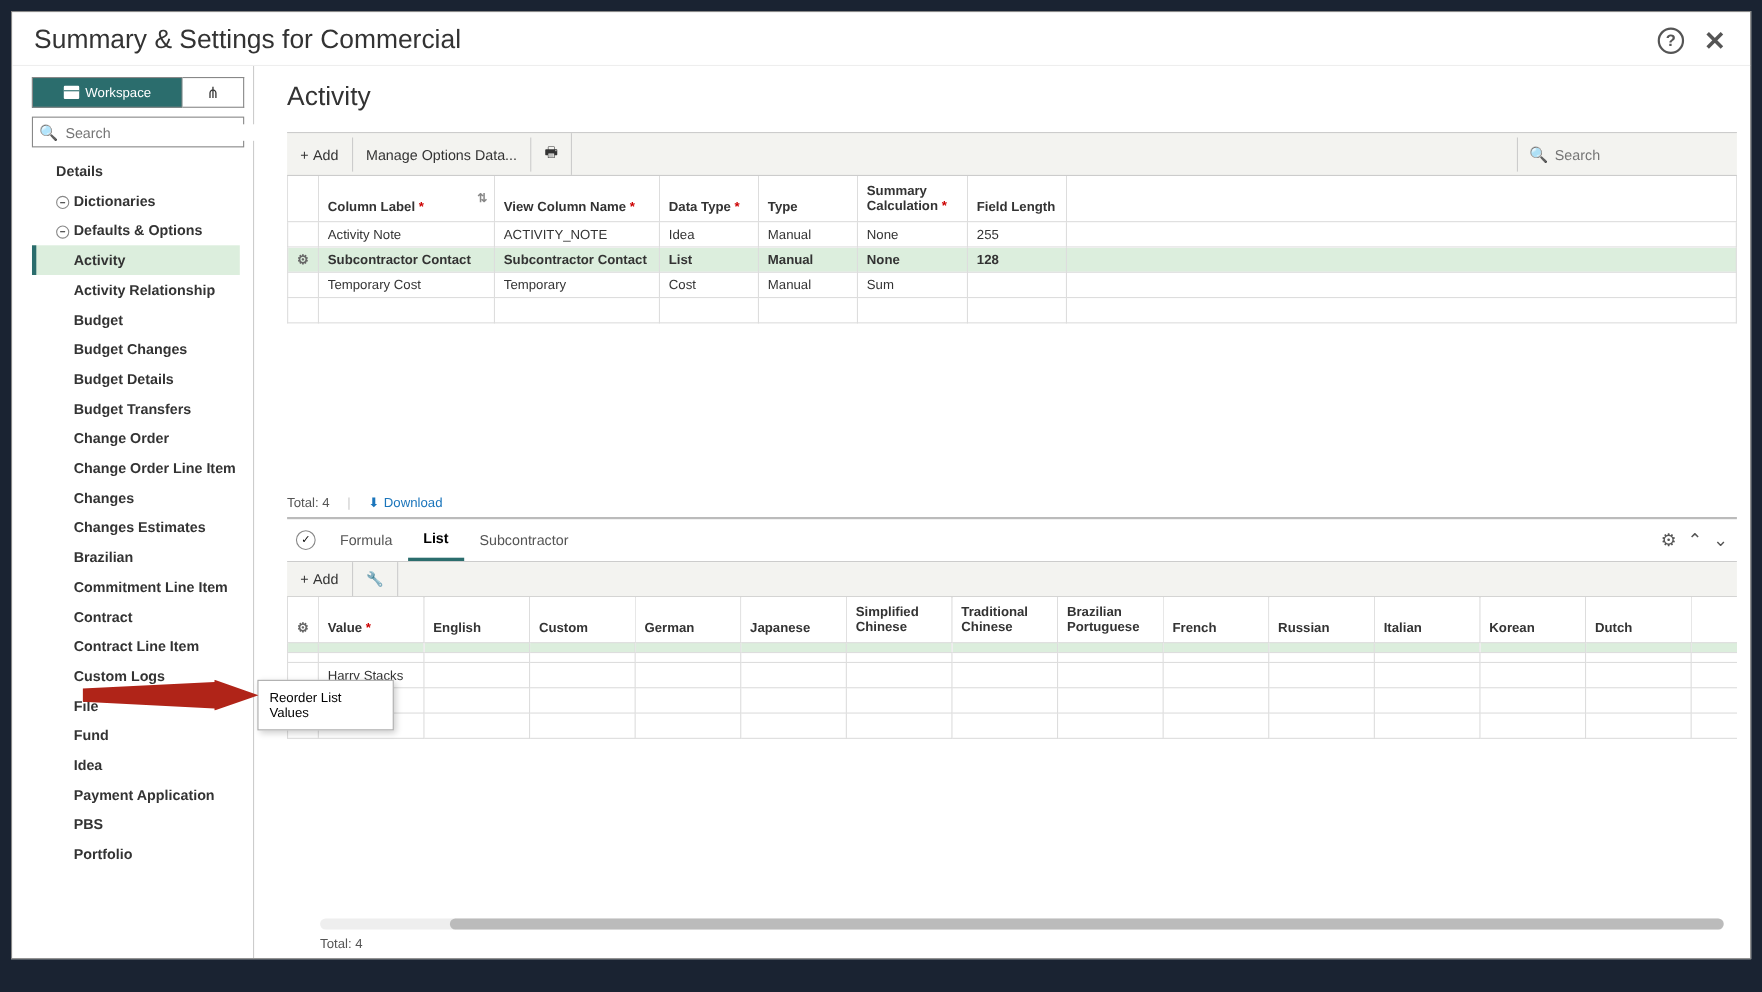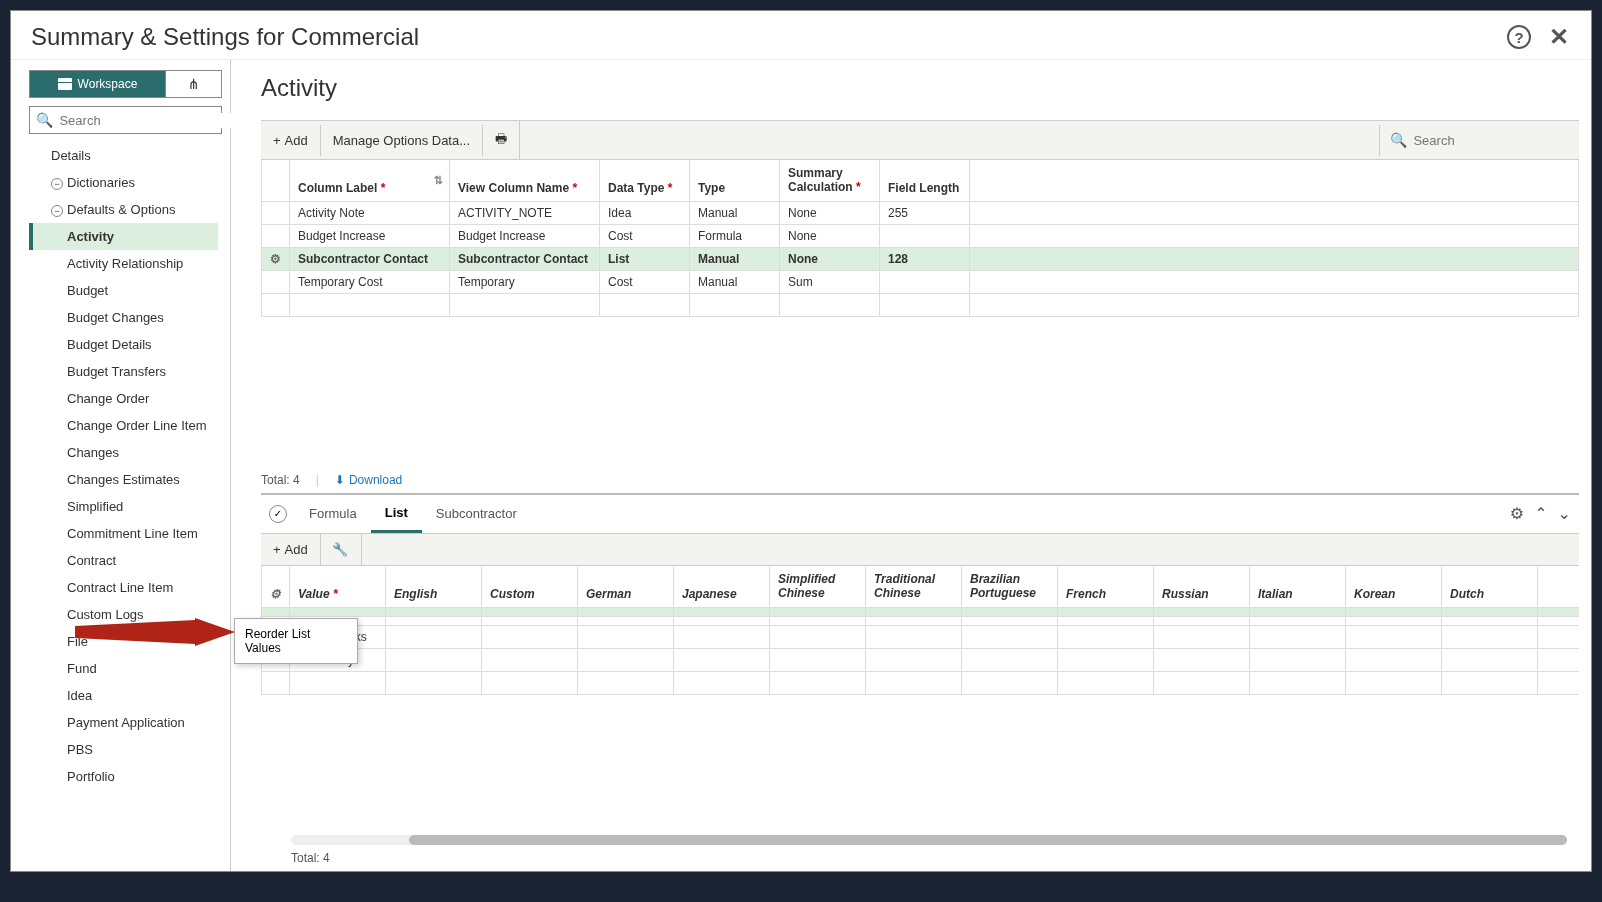--- a/index.html
+++ b/index.html
@@ -41,21 +41,21 @@
     display: flex; align-items: center; border: 1px solid #888; height: 28px;
     padding: 0 6px; margin-bottom: 8px;
   }
   .search-box input { border: none; outline: none; flex: 1; font-size: 13px; padding-left: 6px; }
   .mag-icon { color: #555; font-size: 14px; }
   .tree { flex: 1; overflow-y: auto; overflow-x: hidden; padding-right: 4px; }
   .tree::-webkit-scrollbar { width: 8px; }
   .tree::-webkit-scrollbar-thumb { background: #bbb; border-radius: 4px; }
   .tree-item {
     padding: 6px 8px 6px 22px; font-size: 13px; color: #333; cursor: pointer;
-    white-space: nowrap; position: relative;
+    white-space: nowrap; position: relative; font-weight: bold;
   }
   .tree-item.level-2 { padding-left: 22px; }
   .tree-item.level-3 { padding-left: 38px; }
   .tree-item.active {
     background: #dceedd; border-left: 4px solid #2b6d6d; font-weight: bold;
     padding-left: 34px;
   }
   .expand-icon {
     display: inline-block; width: 12px; height: 12px; border: 1px solid #888;
     border-radius: 50%; margin-right: 4px; text-align: center; line-height: 10px;
@@ -103,21 +103,21 @@
   .circle-check { width: 18px; height: 18px; border: 1px solid #888; border-radius: 50%; margin: 6px 8px; display:flex; align-items:center; justify-content:center; font-size:10px; cursor:pointer; }
   .lower-tab { padding: 10px 14px; font-size: 13px; color: #555; cursor: pointer; }
   .lower-tab.active { color: #000; font-weight: bold; border-bottom: 3px solid #2b6d6d; }
   .lower-tabs .spacer { flex:1; }
   .lower-controls { display:flex; gap:10px; padding-right:8px; align-items:center; color:#555; }
   .lower-toolbar { display:flex; background:#f3f3f0; border-bottom:1px solid #ccc; }
   .lower-table-wrap { overflow-x:auto; flex:1; position: relative; }
   .lower-table-wrap::-webkit-scrollbar { height: 10px; }
   .lower-table-wrap::-webkit-scrollbar-thumb { background: #bbb; border-radius: 5px; }
   .lower-table { min-width: 1450px; }
-  .lower-table th { white-space: normal; vertical-align: bottom; font-style: italic; }
+  .lower-table th { white-space: normal; vertical-align: bottom; }
   .lower-table tr.selected td { background: #dceedd; font-weight: normal; }
   
   .context-menu {
     position: absolute; left: 234px; top: 618px; width: 124px;
     background: #fff; border: 1px solid #aaa; box-shadow: 2px 2px 6px rgba(0,0,0,0.2);
     z-index: 100;
   }
   .context-menu-item { padding: 8px 10px; font-size: 12px; cursor: pointer; }
   
   .red-arrow {
@@ -162,21 +162,21 @@
           <div class="tree-item level-3 active"><span>Activity</span></div>
           <div class="tree-item level-3"><span>Activity Relationship</span></div>
           <div class="tree-item level-3"><span>Budget</span></div>
           <div class="tree-item level-3"><span>Budget Changes</span></div>
           <div class="tree-item level-3"><span>Budget Details</span></div>
           <div class="tree-item level-3"><span>Budget Transfers</span></div>
           <div class="tree-item level-3"><span>Change Order</span></div>
           <div class="tree-item level-3"><span>Change Order Line Item</span></div>
           <div class="tree-item level-3"><span>Changes</span></div>
           <div class="tree-item level-3"><span>Changes Estimates</span></div>
-          <div class="tree-item level-3"><span>Simplified</span></div>
+          <div class="tree-item level-3"><span>Brazilian</span></div>
           <div class="tree-item level-3"><span>Commitment Line Item</span></div>
           <div class="tree-item level-3"><span>Contract</span></div>
           <div class="tree-item level-3"><span>Contract Line Item</span></div>
           <div class="tree-item level-3"><span>Custom Logs</span></div>
           <div class="tree-item level-3"><span>File</span></div>
           <div class="tree-item level-3"><span>Fund</span></div>
           <div class="tree-item level-3"><span>Idea</span></div>
           <div class="tree-item level-3"><span>Payment Application</span></div>
           <div class="tree-item level-3"><span>PBS</span></div>
           <div class="tree-item level-3"><span>Portfolio</span></div>
@@ -230,30 +230,20 @@
               <tr>
                 <td class="gear-cell"></td>
                 <td>Activity Note</td>
                 <td>ACTIVITY_NOTE</td>
                 <td>Idea</td>
                 <td>Manual</td>
                 <td>None</td>
                 <td>255</td>
                 <td></td>
               </tr>
-              <tr>
-                <td class="gear-cell"></td>
-                <td>Budget Increase</td>
-                <td>Budget Increase</td>
-                <td>Cost</td>
-                <td>Formula</td>
-                <td>None</td>
-                <td></td>
-                <td></td>
-              </tr>
               <tr class="selected">
                 <td class="gear-cell">⚙</td>
                 <td>Subcontractor Contact</td>
                 <td>Subcontractor Contact</td>
                 <td>List</td>
                 <td>Manual</td>
                 <td>None</td>
                 <td>128</td>
                 <td></td>
               </tr>

